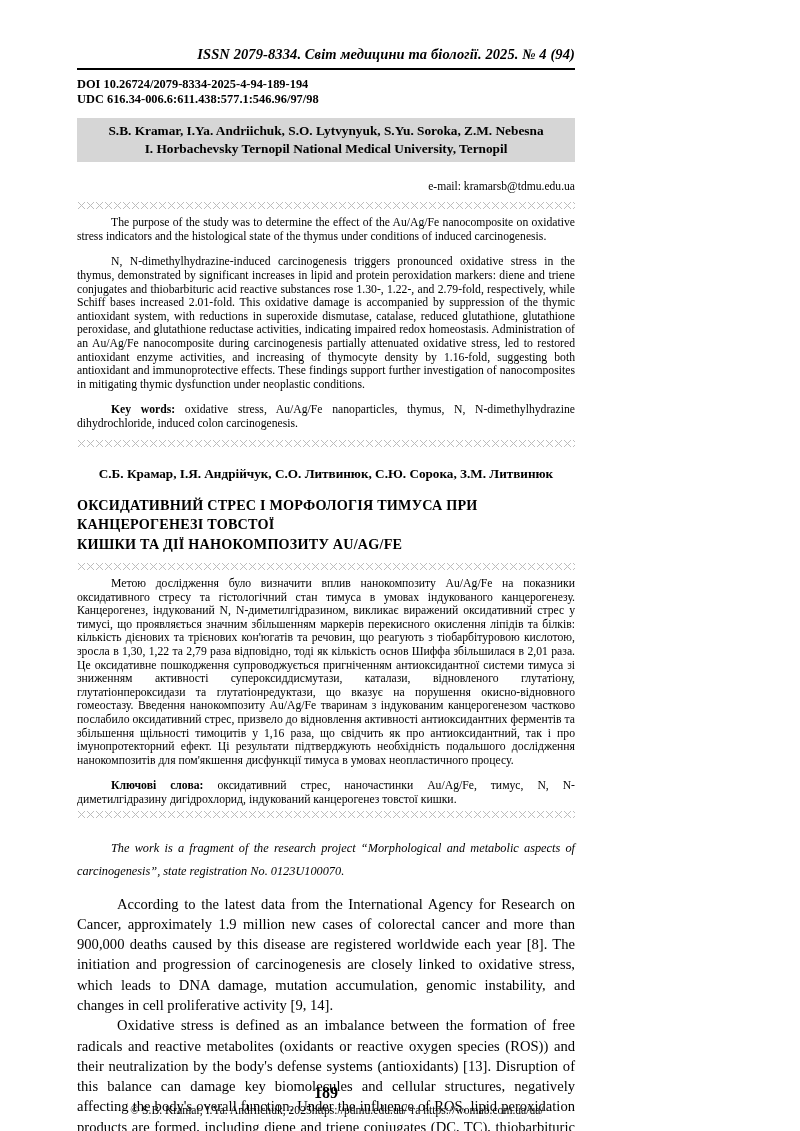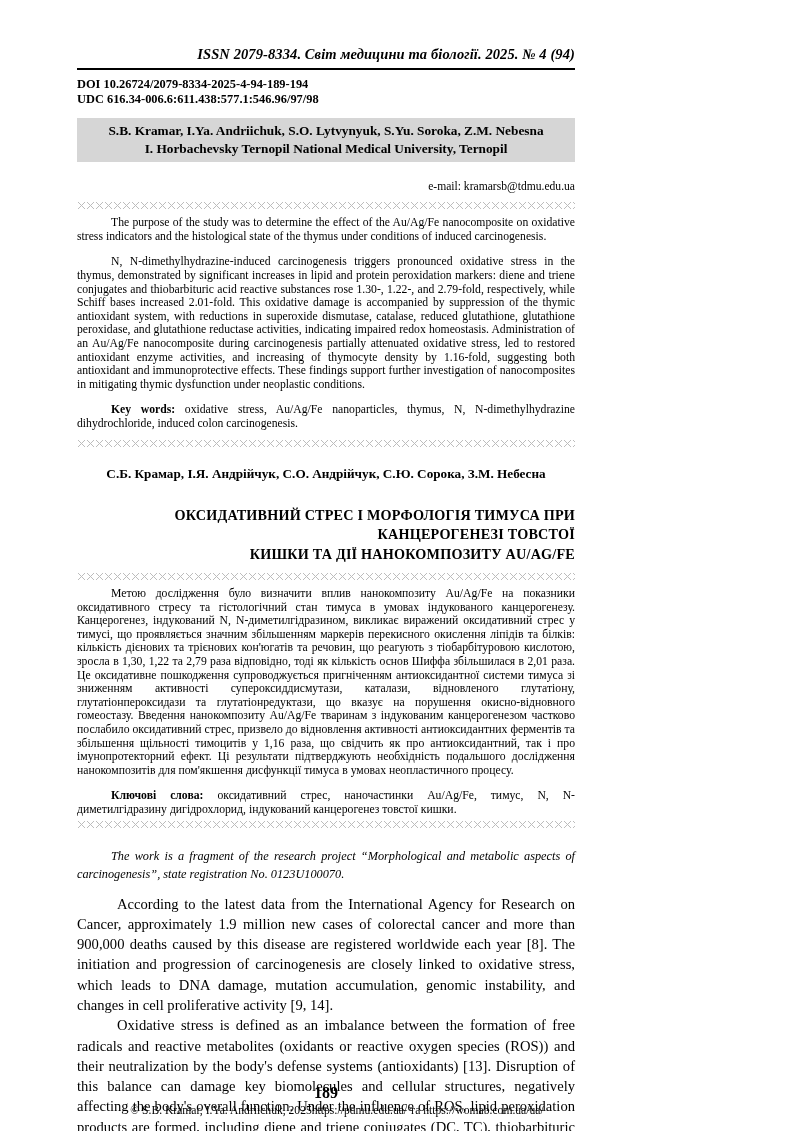--- a/index.html
+++ b/index.html
@@ -104,33 +104,33 @@
   .kw { font-weight: bold; }
 
   
   .authors-ua {
     text-align: center;
     font-weight: bold;
     font-size: 13.2px;
     margin-top: 19px;
   }
   .title-ua {
-    text-align: right;
+    text-align: left;
     font-weight: bold;
     font-size: 14.2px;
     line-height: 19.5px;
-    margin-top: 24px;
+    margin-top: 14px;
     letter-spacing: 0.2px;
   }
 
   
   .project-note {
     font-style: italic;
     font-size: 12.3px;
-    line-height: 18px;
+    line-height: 23px;
     text-align: justify;
     margin-top: 19px;
   }
   .project-note p { margin: 0; text-indent: 34px; }
 
   
   .body-text {
     font-size: 14.6px;
     line-height: 20.3px;
     text-align: justify;
@@ -190,21 +190,21 @@
   <div class="zigzag"></div>
 
   <div class="abstract">
     <p>The purpose of the study was to determine the effect of the Au/Ag/Fe nanocomposite on oxidative stress indicators and the histological state of the thymus under conditions of induced carcinogenesis.</p>
     <p>N, N-dimethylhydrazine-induced carcinogenesis triggers pronounced oxidative stress in the thymus, demonstrated by significant increases in lipid and protein peroxidation markers: diene and triene conjugates and thiobarbituric acid reactive substances rose 1.30-, 1.22-, and 2.79-fold, respectively, while Schiff bases increased 2.01-fold. This oxidative damage is accompanied by suppression of the thymic antioxidant system, with reductions in superoxide dismutase, catalase, reduced glutathione, glutathione peroxidase, and glutathione reductase activities, indicating impaired redox homeostasis. Administration of an Au/Ag/Fe nanocomposite during carcinogenesis partially attenuated oxidative stress, led to restored antioxidant enzyme activities, and increasing of thymocyte density by 1.16-fold, suggesting both antioxidant and immunoprotective effects. These findings support further investigation of nanocomposites in mitigating thymic dysfunction under neoplastic conditions.</p>
     <p><span class="kw">Key words:</span><span> oxidative stress, Au/Ag/Fe nanoparticles, thymus, N, N-dimethylhydrazine dihydrochloride, induced colon carcinogenesis.</span></p>
   </div>
 
   <div class="zigzag"></div>
 
-  <div class="authors-ua">С.Б. Крамар, І.Я. Андрійчук, С.О. Андрійчук, С.Ю. Сорока, З.М. Небесна</div>
+  <div class="authors-ua">С.Б. Крамар, І.Я. Андрійчук, С.О. Литвинюк, С.Ю. Сорока, З.М. Литвинюк</div>
   <div class="title-ua">
     <div>ОКСИДАТИВНИЙ СТРЕС І МОРФОЛОГІЯ ТИМУСА ПРИ КАНЦЕРОГЕНЕЗІ ТОВСТОЇ</div>
     <div>КИШКИ ТА ДІЇ НАНОКОМПОЗИТУ AU/AG/FE</div>
   </div>
 
   <div class="zigzag"></div>
 
   <div class="abstract">
     <p>Метою дослідження було визначити вплив нанокомпозиту Au/Ag/Fe на показники оксидативного стресу та гістологічний стан тимуса в умовах індукованого канцерогенезу. Канцерогенез, індукований N, N-диметилгідразином, викликає виражений оксидативний стрес у тимусі, що проявляється значним збільшенням маркерів перекисного окислення ліпідів та білків: кількість дієнових та трієнових кон'югатів та речовин, що реагують з тіобарбітуровою кислотою, зросла в 1,30, 1,22 та 2,79 раза відповідно, тоді як кількість основ Шиффа збільшилася в 2,01 раза. Це оксидативне пошкодження супроводжується пригніченням антиоксидантної системи тимуса зі зниженням активності супероксиддисмутази, каталази, відновленого глутатіону, глутатіонпероксидази та глутатіонредуктази, що вказує на порушення окисно-відновного гомеостазу. Введення нанокомпозиту Au/Ag/Fe тваринам з індукованим канцерогенезом частково послабило оксидативний стрес, призвело до відновлення активності антиоксидантних ферментів та збільшення щільності тимоцитів у 1,16 раза, що свідчить як про антиоксидантний, так і про імунопротекторний ефект. Ці результати підтверджують необхідність подальшого дослідження нанокомпозитів для пом'якшення дисфункції тимуса в умовах неопластичного процесу.</p>
     <p><span class="kw">Ключові слова:</span><span> оксидативний стрес, наночастинки Au/Ag/Fe, тимус, N, N-диметилгідразину дигідрохлорид, індукований канцерогенез товстої кишки.</span></p>

